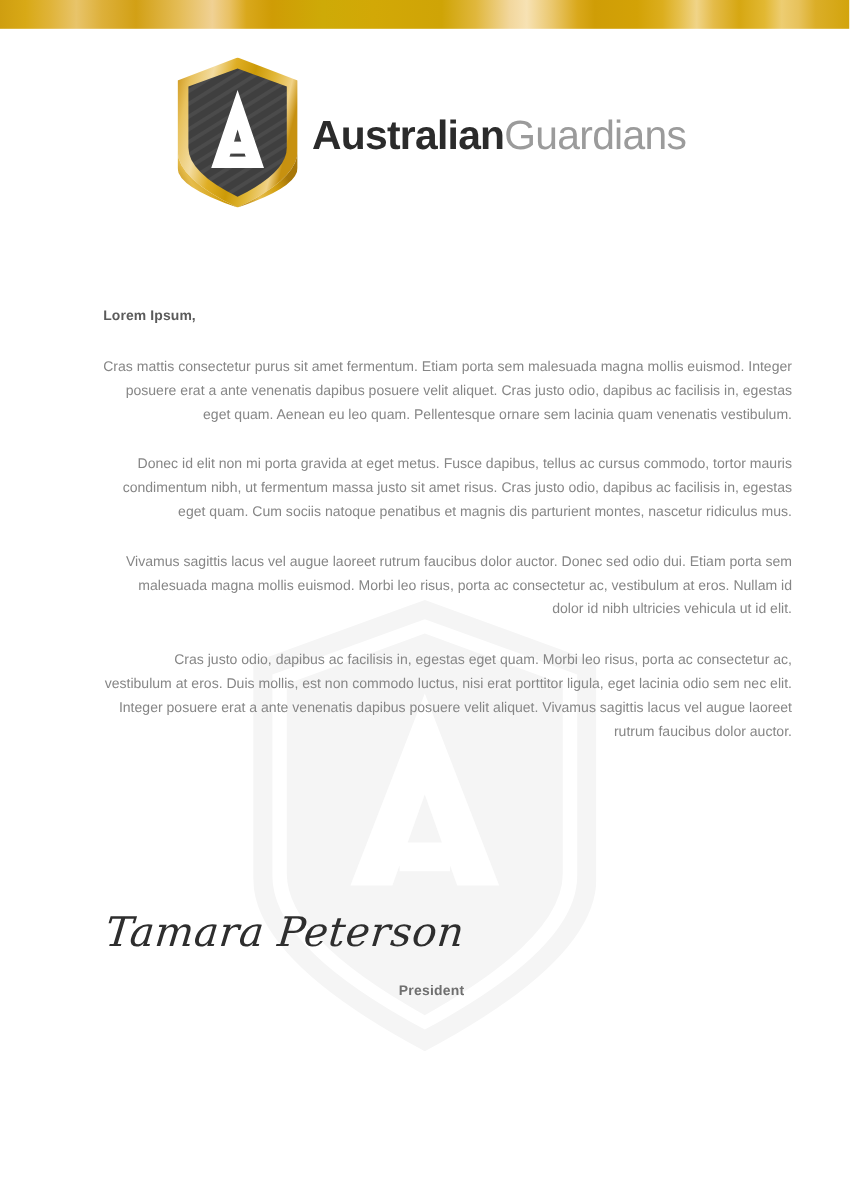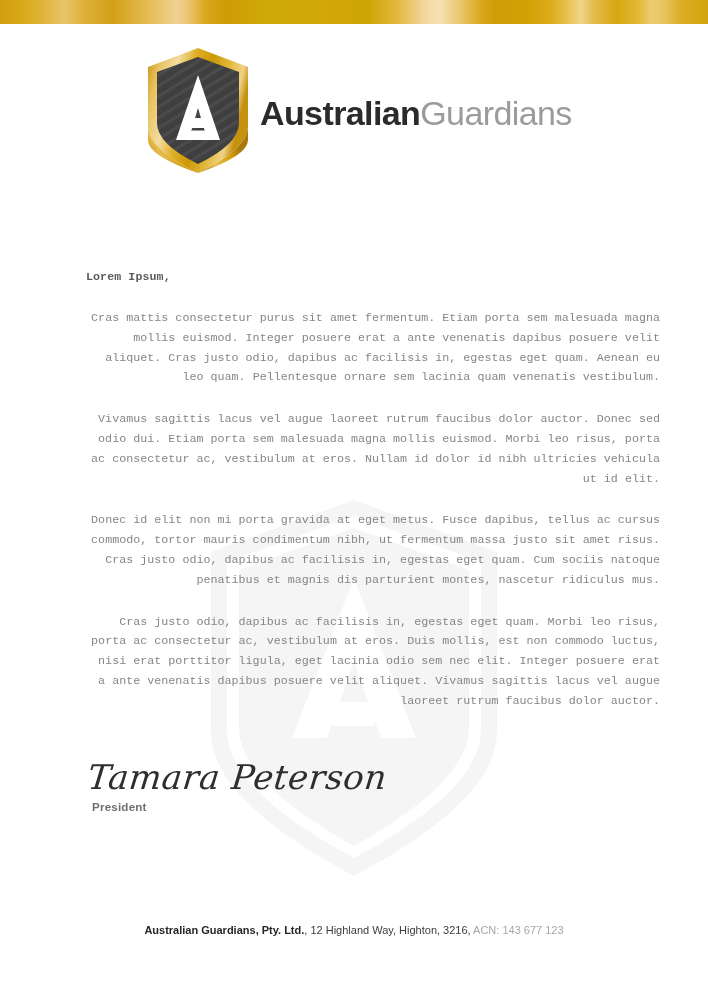--- a/index.html
+++ b/index.html
@@ -111,23 +111,22 @@
   }
   .tagline .reg {
     font-size: 8px;
     vertical-align: super;
   }
 
   
   .letter {
     position: absolute;
     left: 86px;
-    top: 270px;
+    top: 257px;
     width: 574px;
-    font-family: Liberation Mono, monospace;
   }
   .salutation {
     font-size: 11.6px;
     font-weight: bold;
     color: #5b5b5b;
     margin: 0 0 26px 0;
     letter-spacing: 0.1px;
   }
   .para {
     font-size: 11.7px;
@@ -148,26 +147,27 @@
     font-family: "DejaVu Serif", serif;
     font-style: italic;
     font-size: 34px;
     color: #2e2e2e;
     letter-spacing: 0.5px;
     transform: skewX(-6deg);
     white-space: nowrap;
     line-height: 1.0;
   }
   .sig-title {
-    margin-top: 6px;
+    margin-top: 25px;
     margin-left: 4px;
     font-size: 11.6px;
     font-weight: bold;
     color: #6f6f6f;
     letter-spacing: 0.2px;
+    text-align: right;
   }
 
   
   .footer {
     position: absolute;
     left: 0;
     right: 0;
     top: 922px;
     text-align: center;
     font-size: 11px;
@@ -238,27 +238,26 @@
     </svg>
 
     <div class="wordmark">
       <div class="wordmark-line"><span class="wm-bold">Australian</span><span class="wm-light">Guardians</span></div>
     </div>
   </div>
 
   <div class="letter">
     <p class="salutation">Lorem Ipsum,</p>
     <p class="para">Cras mattis consectetur purus sit amet fermentum. Etiam porta sem malesuada magna mollis euismod. Integer posuere erat a ante venenatis dapibus posuere velit aliquet. Cras justo odio, dapibus ac facilisis in, egestas eget quam. Aenean eu leo quam. Pellentesque ornare sem lacinia quam venenatis vestibulum.</p>
+    <p class="para">Donec id elit non mi porta gravida at eget metus. Fusce dapibus, tellus ac cursus commodo, tortor mauris condimentum nibh, ut fermentum massa justo sit amet risus. Cras justo odio, dapibus ac facilisis in, egestas eget quam. Cum sociis natoque penatibus et magnis dis parturient montes, nascetur ridiculus mus.</p>
     <p class="para">Vivamus sagittis lacus vel augue laoreet rutrum faucibus dolor auctor. Donec sed odio dui. Etiam porta sem malesuada magna mollis euismod. Morbi leo risus, porta ac consectetur ac, vestibulum at eros. Nullam id dolor id nibh ultricies vehicula ut id elit.</p>
-    <p class="para">Donec id elit non mi porta gravida at eget metus. Fusce dapibus, tellus ac cursus commodo, tortor mauris condimentum nibh, ut fermentum massa justo sit amet risus. Cras justo odio, dapibus ac facilisis in, egestas eget quam. Cum sociis natoque penatibus et magnis dis parturient montes, nascetur ridiculus mus.</p>
     <p class="para">Cras justo odio, dapibus ac facilisis in, egestas eget quam. Morbi leo risus, porta ac consectetur ac, vestibulum at eros. Duis mollis, est non commodo luctus, nisi erat porttitor ligula, eget lacinia odio sem nec elit. Integer posuere erat a ante venenatis dapibus posuere velit aliquet. Vivamus sagittis lacus vel augue laoreet rutrum faucibus dolor auctor.</p>
   </div>
 
   <div class="signature-block">
     <div class="signature">Tamara Peterson</div>
     <div class="sig-title">President</div>
   </div>
 
   <div class="footer">
-    <div class="footer-line"><span class="f-bold">Australian Guardians, Pty. Ltd.</span><span class="f-reg">, 12 Highland Way, Highton, 3216,</span> <span class="f-dim">ACN: 143 677 123</span></div>
   </div>
 
 </div>
 
 </body></html>

